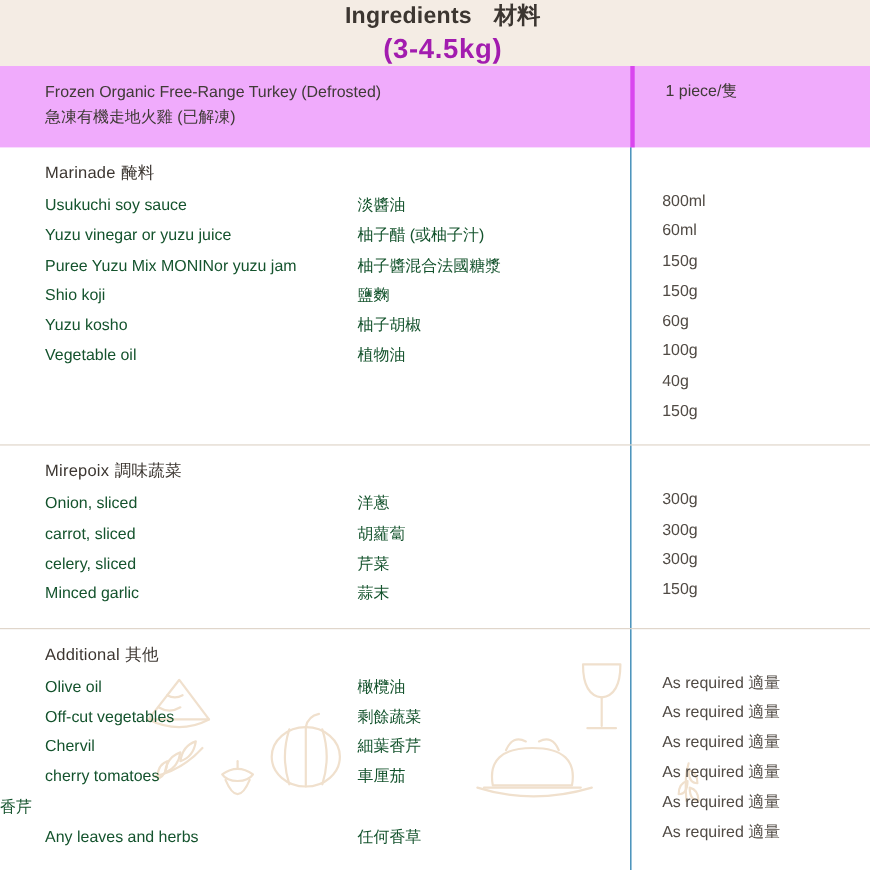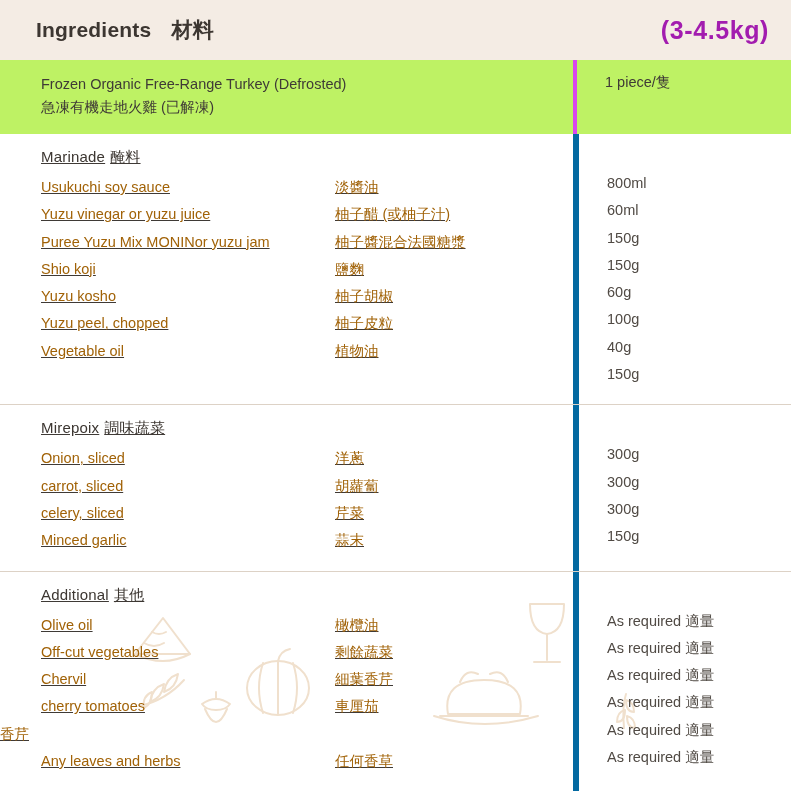--- a/index.html
+++ b/index.html
@@ -24,37 +24,38 @@
 
   
   .header {
     height: 60px;
     background: #f4ece4;
     display: flex;
     align-items: center;
     justify-content: space-between;
     padding: 0 22px 0 36px;
     box-sizing: border-box;
+    flex-direction: column;
   }
   .header-title {
     font-size: 21px;
     font-weight: bold;
     color: #3c3631;
     letter-spacing: .2px;
   }
   .header-yield {
     font-size: 25px;
     font-weight: bold;
     color: #a21caf;
     letter-spacing: .6px;
   }
 
   
   .main-row {
-    background: #bef264;
+    background: #f0abfc;
     display: flex;
     box-sizing: border-box;
     min-height: 72px;
   }
   .main-left {
     flex: 1 1 auto;
     padding: 13px 18px 14px 41px;
     box-sizing: border-box;
   }
   .main-left .ln {
@@ -81,46 +82,44 @@
     border-bottom: 1px solid #ddd2c6;
     box-sizing: border-box;
   }
   .section:last-of-type { border-bottom: none; }
   .sec-left {
     flex: 1 1 auto;
     padding: 14px 0 16px 0;
     box-sizing: border-box;
     position: relative;
     z-index: 2;
-    text-decoration: underline;
   }
   .sec-right {
     width: 218px;
     flex: 0 0 218px;
-    border-left: 6px solid #0369a1;
+    border-left: 1px solid #0369a1;
     padding: 14px 0 16px 28px;
     box-sizing: border-box;
     position: relative;
     z-index: 2;
   }
   .sec-title {
     font-size: 15px;
     color: #3c3631;
     padding: 0 0 7px 41px;
     letter-spacing: .2px;
   }
   .sec-title .zh { margin-left: 5px; }
   .sec-spacer { height: 22px; }
 
   .row {
     display: flex;
     font-size: 14.5px;
     line-height: 27.3px;
-    color: #a16207;
-    gap: 10px;
+    color: #14532d;
   }
   .row .en {
     width: 325px;
     flex: 0 0 325px;
     padding-left: 41px;
     box-sizing: border-box;
     white-space: nowrap;
   }
   .row .zh {
     flex: 1 1 auto;
@@ -234,24 +233,20 @@
         <span class="en">Puree Yuzu Mix MONINor yuzu jam</span>
         <span class="zh">柚子醬混合法國糖漿</span>
       </div>
       <div class="row">
         <span class="en">Shio koji</span>
         <span class="zh">鹽麴</span>
       </div>
       <div class="row">
         <span class="en">Yuzu kosho</span>
         <span class="zh">柚子胡椒</span>
-      </div>
-      <div class="row">
-        <span class="en">Yuzu peel, chopped</span>
-        <span class="zh">柚子皮粒</span>
       </div>
       <div class="row">
         <span class="en">Vegetable oil</span>
         <span class="zh">植物油</span>
       </div>
     </div>
     <div class="sec-right">
       <div class="sec-spacer"></div>
       <div class="qty">800ml</div>
       <div class="qty">60ml</div>

